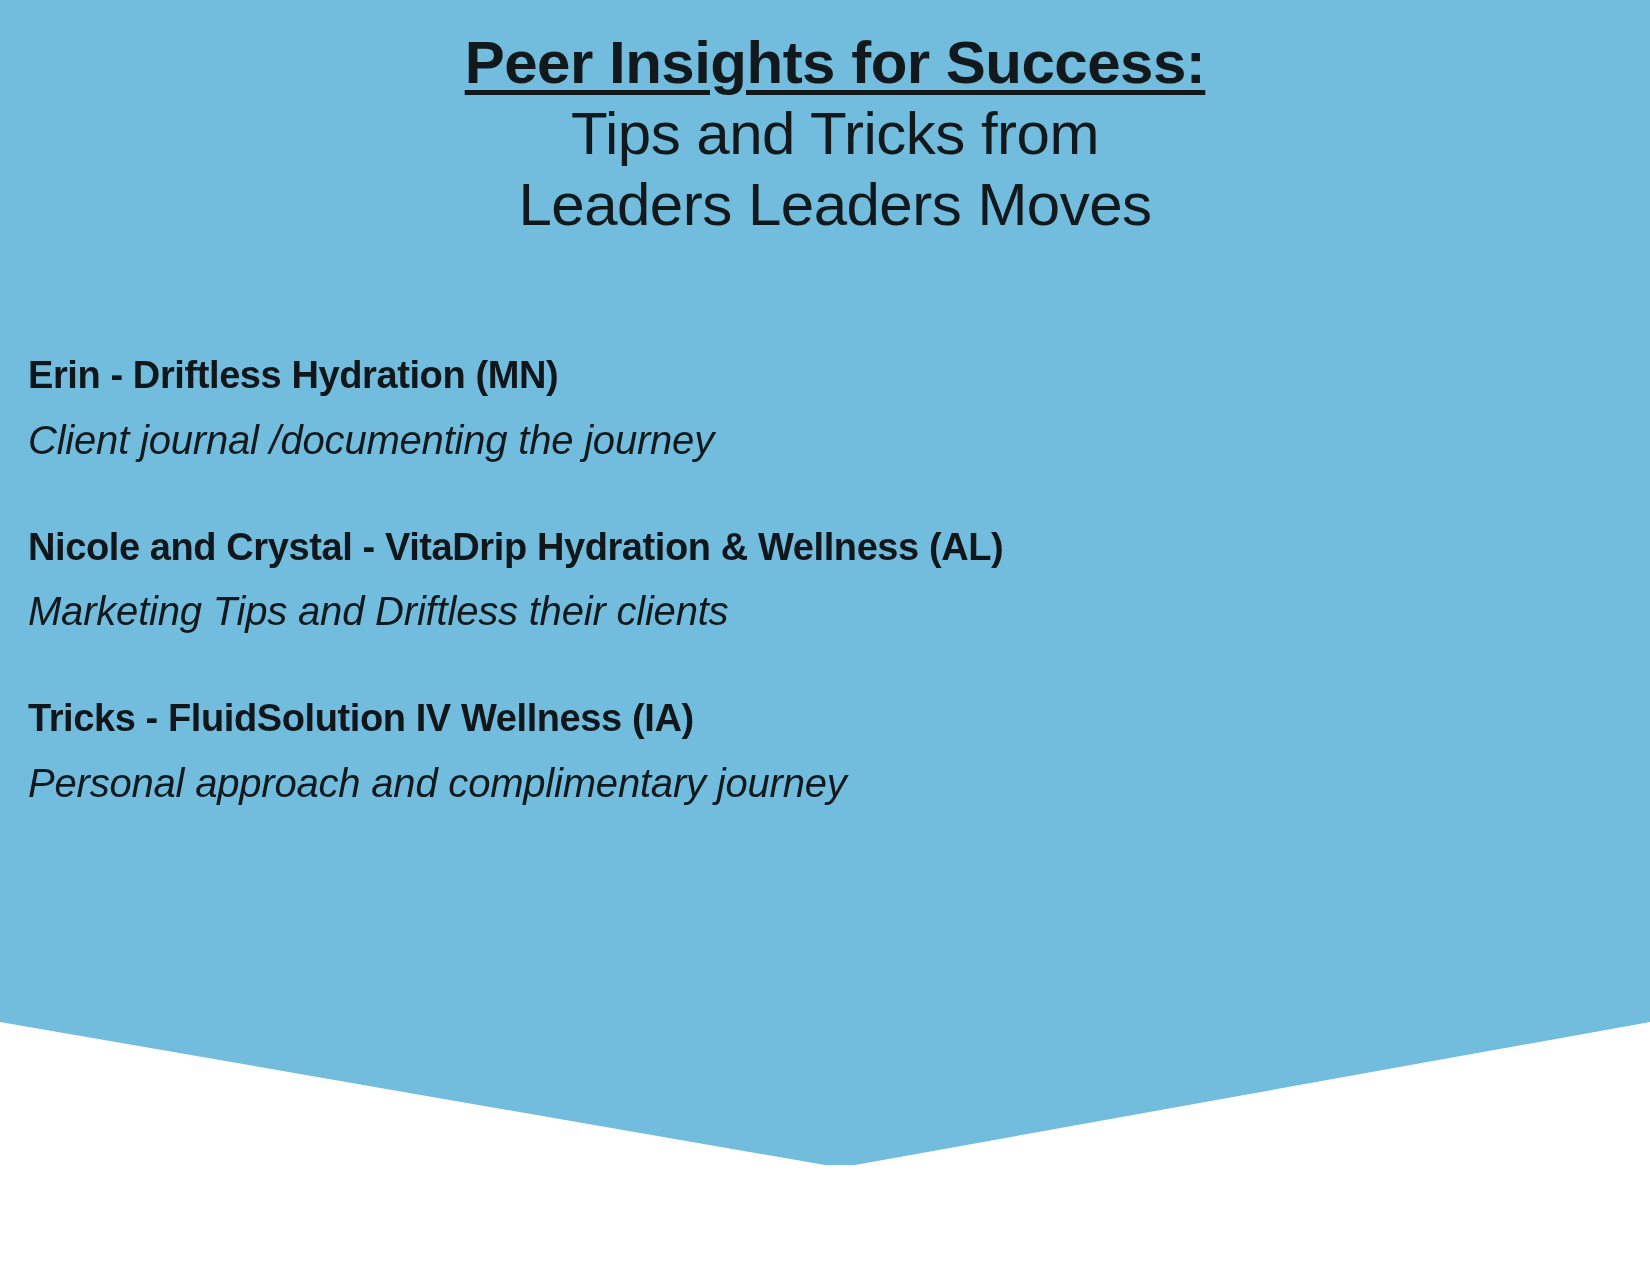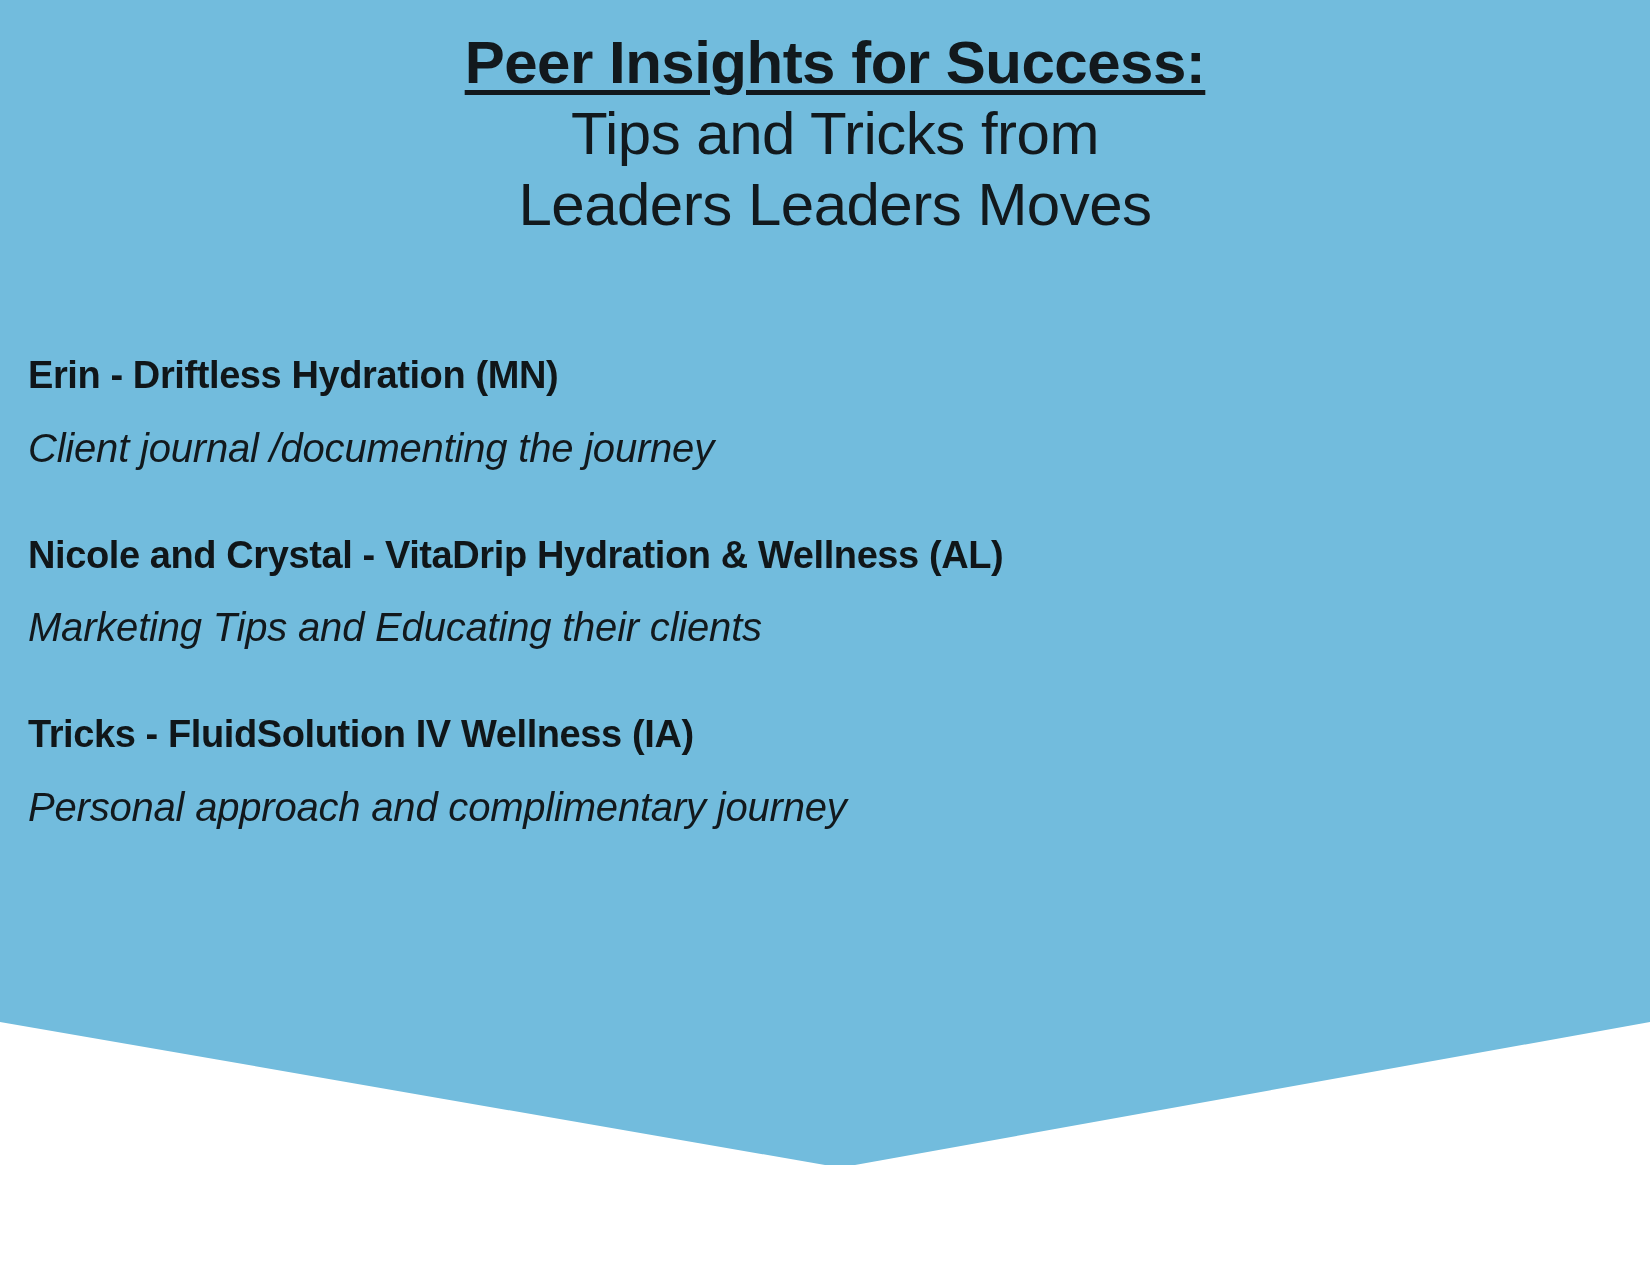--- a/index.html
+++ b/index.html
@@ -65,21 +65,21 @@
     color: #101619;
     line-height: 1.25;
     letter-spacing: -0.4px;
   }
   .entry-desc {
     font-size: 40px;
     font-style: italic;
     font-weight: 400;
     color: #12191d;
     line-height: 1.3;
-    margin-top: 22px;
+    margin-top: 14px;
     letter-spacing: -0.2px;
   }
 </style>
 </head>
 <body>
 
 <div class="slide">
 
   <div class="banner"></div>
 
@@ -91,21 +91,21 @@
 
   <div class="entries">
 
     <div class="entry">
       <div class="entry-name">Erin - Driftless Hydration (MN)</div>
       <div class="entry-desc">Client journal /documenting the journey</div>
     </div>
 
     <div class="entry">
       <div class="entry-name">Nicole and Crystal - VitaDrip Hydration &amp; Wellness (AL)</div>
-      <div class="entry-desc">Marketing Tips and Educating their clients</div>
+      <div class="entry-desc">Marketing Tips and Driftless their clients</div>
     </div>
 
     <div class="entry">
       <div class="entry-name">Tricks - FluidSolution IV Wellness (IA)</div>
       <div class="entry-desc">Personal approach and complimentary journey</div>
     </div>
 
   </div>
 
 </div>

